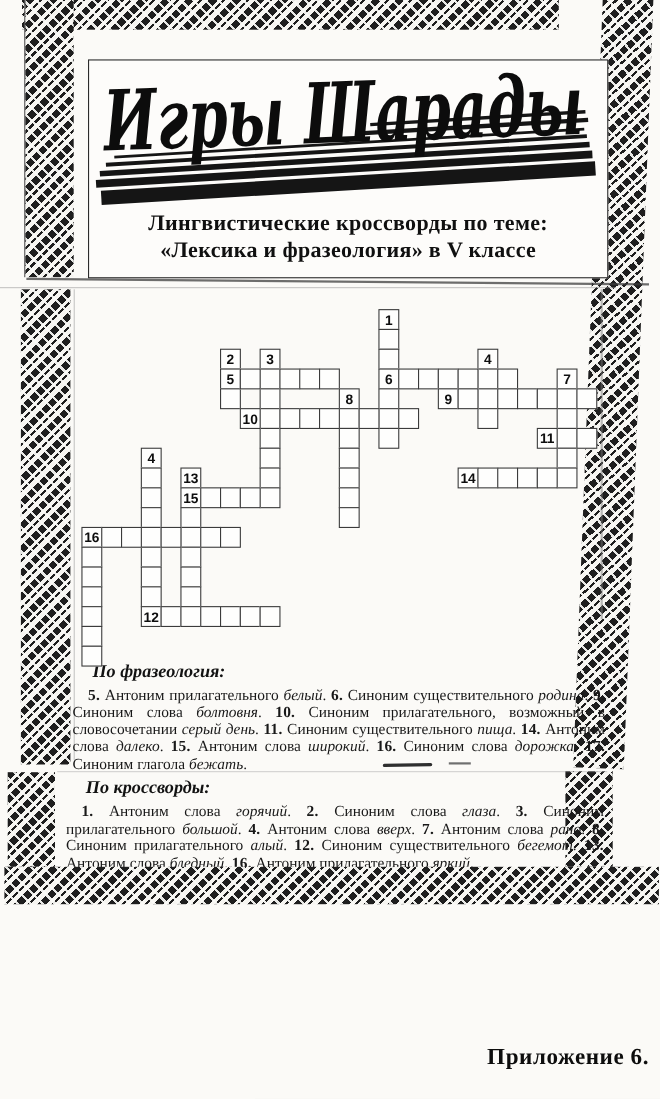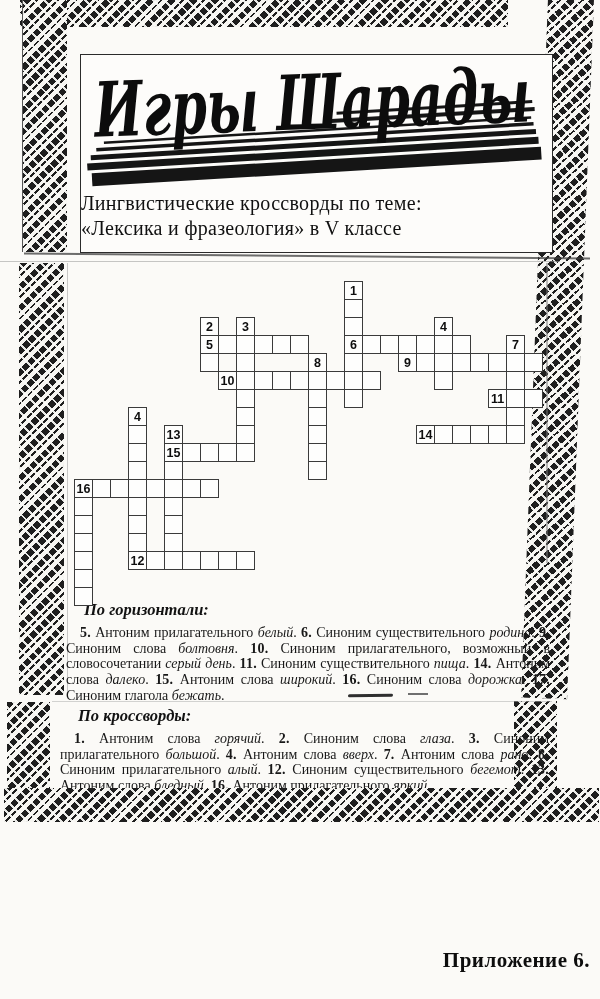--- a/index.html
+++ b/index.html
@@ -14,22 +14,22 @@
   .band-left-a{left:22px;top:0;width:44px;height:252px;border-left:1px solid #555;}
   .band-left-b{left:19px;top:263px;width:45px;height:432px;}
   .band-left-c{left:7px;top:702px;width:43px;height:86px;}
   .band-right-a{left:548px;top:-2px;width:46px;height:700px;transform:rotate(2.2deg);transform-origin:top left;}
   .band-right-b{left:514px;top:701px;width:43px;height:87px;}
   .band-bottom{left:4px;top:788px;width:595px;height:34px;z-index:6;}
   
   #title-box{position:absolute;left:80px;top:54px;width:473px;height:199px;
              border:1.6px solid #2b2b2b;background:#fdfcfa;box-sizing:border-box;}
   #title-box svg{position:absolute;left:0;top:0;}
-  .subtitle{position:absolute;left:0;right:0;top:136px;
-            font-weight:400;font-size:20px;line-height:25px;letter-spacing:.3px;color:#101010;}
+  .subtitle{position:absolute;left:0;right:0;top:136px;text-align:center;
+            font-weight:700;font-size:20px;line-height:25px;letter-spacing:.3px;color:#101010;}
   
   .seam-a{position:absolute;left:24px;top:255px;width:566px;height:2px;background:#3d3d3d;
           transform:rotate(.5deg);opacity:.75;}
   .seam-b{position:absolute;left:0;top:261px;width:560px;height:1px;background:#999;opacity:.55;}
   .edge-left{position:absolute;left:67px;top:263px;width:1px;height:428px;background:#8a8a8a;opacity:.45;}
   .edge-right{position:absolute;left:546px;top:263px;width:2px;height:300px;background:#777;opacity:.5;}
   .seam-c{position:absolute;left:52px;top:701px;width:500px;height:1px;background:#aaa;opacity:.5;}
   .dash-1{position:absolute;left:348px;top:694px;width:45px;height:3px;background:#2f2f2f;
           border-radius:2px;transform:rotate(-1deg);}
   .dash-2{position:absolute;left:408px;top:693px;width:20px;height:2px;background:#6f6f6f;}
@@ -220,21 +220,21 @@
       <div class="cw-cell" style="left: 74px; top: 587px;"></div>
       <div class="cw-cell" style="left: 146px; top: 551px;"></div>
       <div class="cw-cell" style="left: 164px; top: 551px;"></div>
       <div class="cw-cell" style="left: 182px; top: 551px;"></div>
       <div class="cw-cell" style="left: 200px; top: 551px;"></div>
       <div class="cw-cell" style="left: 218px; top: 551px;"></div>
       <div class="cw-cell" style="left: 236px; top: 551px;"></div>
     </div>
 
   <div class="clue-sec sec-h">
-    <h3>По горизонтали:</h3>
+    <h3>По фразеология:</h3>
     <p><b>5.</b> Антоним прилагательного <i>белый</i>. <b>6.</b> Синоним существительного <i>родина</i>. <b>9.</b> Синоним слова <i>болтовня</i>. <b>10.</b> Синоним прилагательного, возможный в словосочетании <i>серый день</i>. <b>11.</b> Синоним существительного <i>пища</i>. <b>14.</b> Антоним слова <i>далеко</i>. <b>15.</b> Антоним слова <i>широкий</i>. <b>16.</b> Синоним слова <i>дорожка</i>. <b>17.</b> Синоним глагола <i>бежать</i>. </p>
   </div>
 
   <div class="clue-sec sec-v">
     <h3>По кроссворды:</h3>
     <p><b>1.</b> Антоним слова <i>горячий</i>. <b>2.</b> Синоним слова <i>глаза</i>. <b>3.</b> Синоним прилагательного <i>большой</i>. <b>4.</b> Антоним слова <i>вверх</i>. <b>7.</b> Антоним слова <i>рано</i>. <b>8.</b> Синоним прилагательного <i>алый</i>. <b>12.</b> Синоним существительного <i>бегемот</i>. <b>13.</b> Антоним слова <i>бледный</i>. <b>16.</b> Антоним прилагательного <i>яркий</i>. </p>
   </div>
 
   <div id="appendix">Приложение 6.</div>
 </div>

